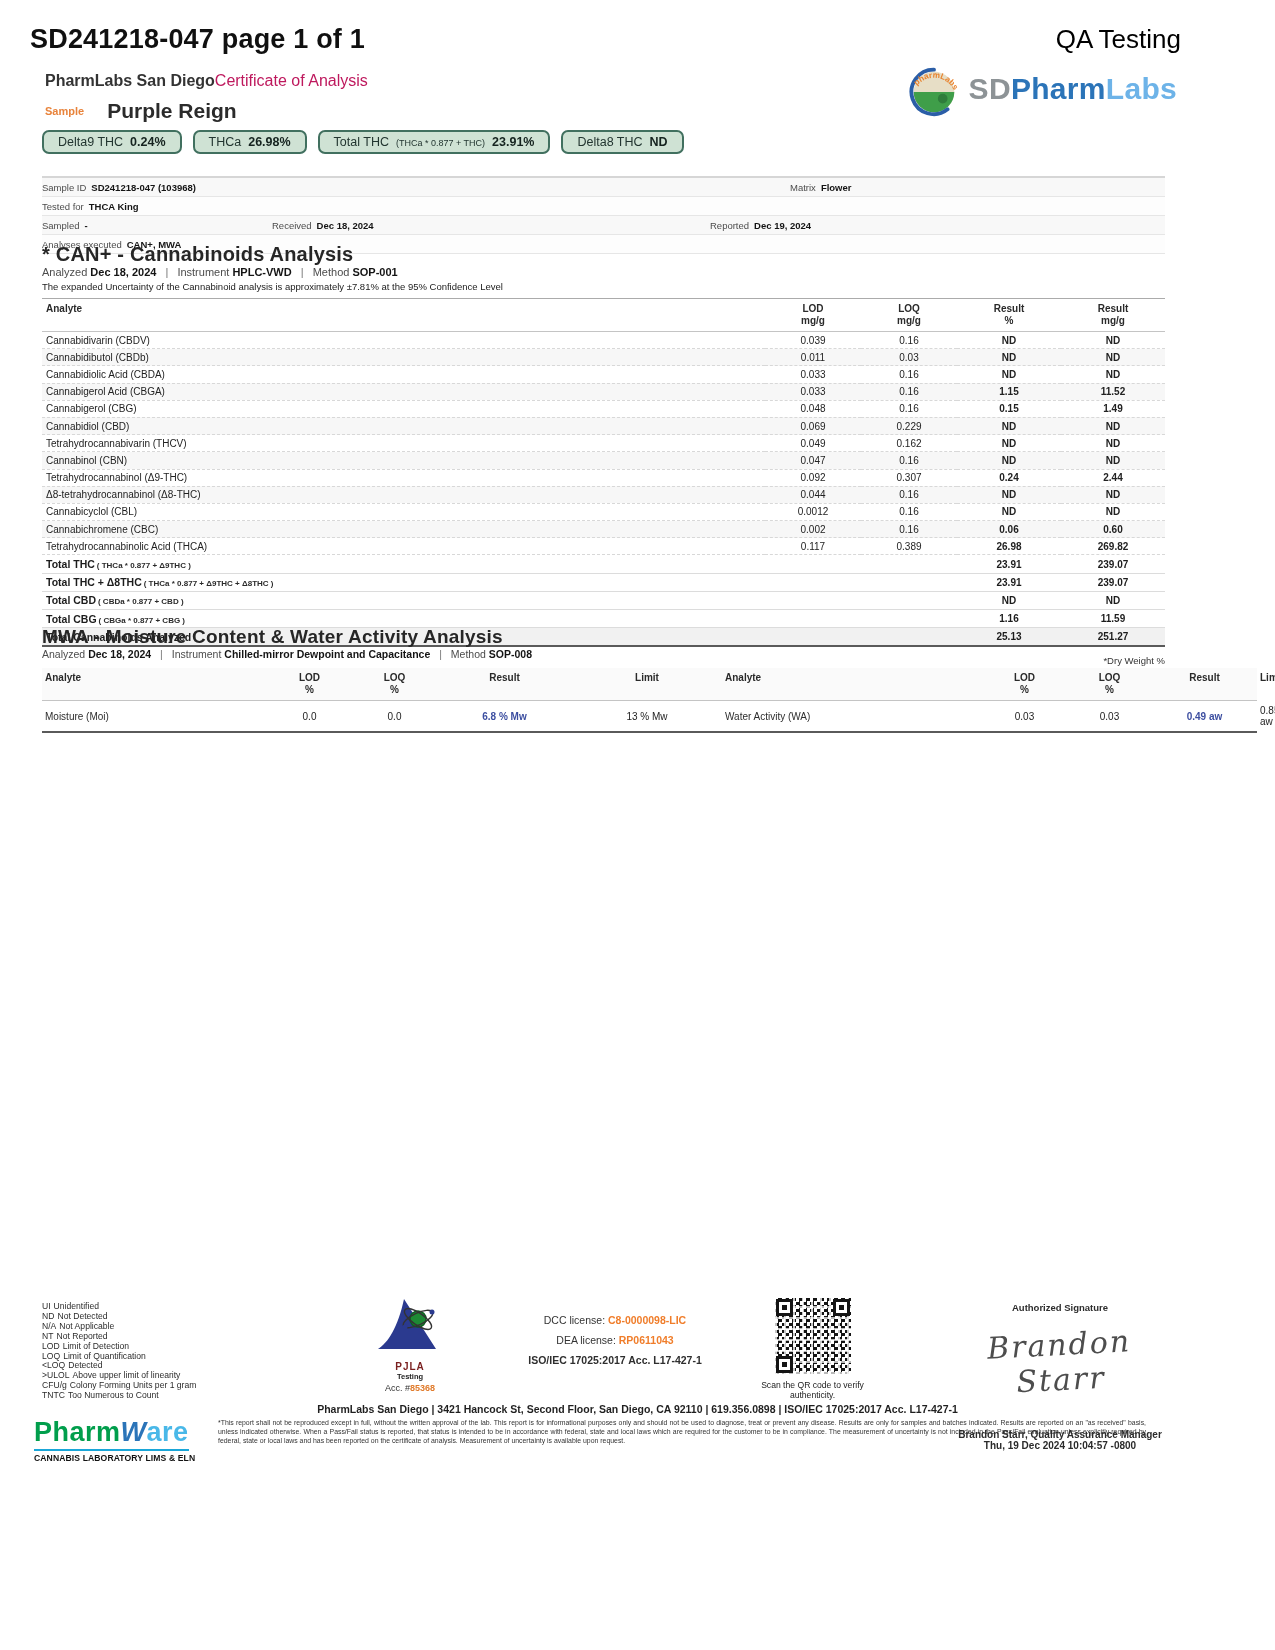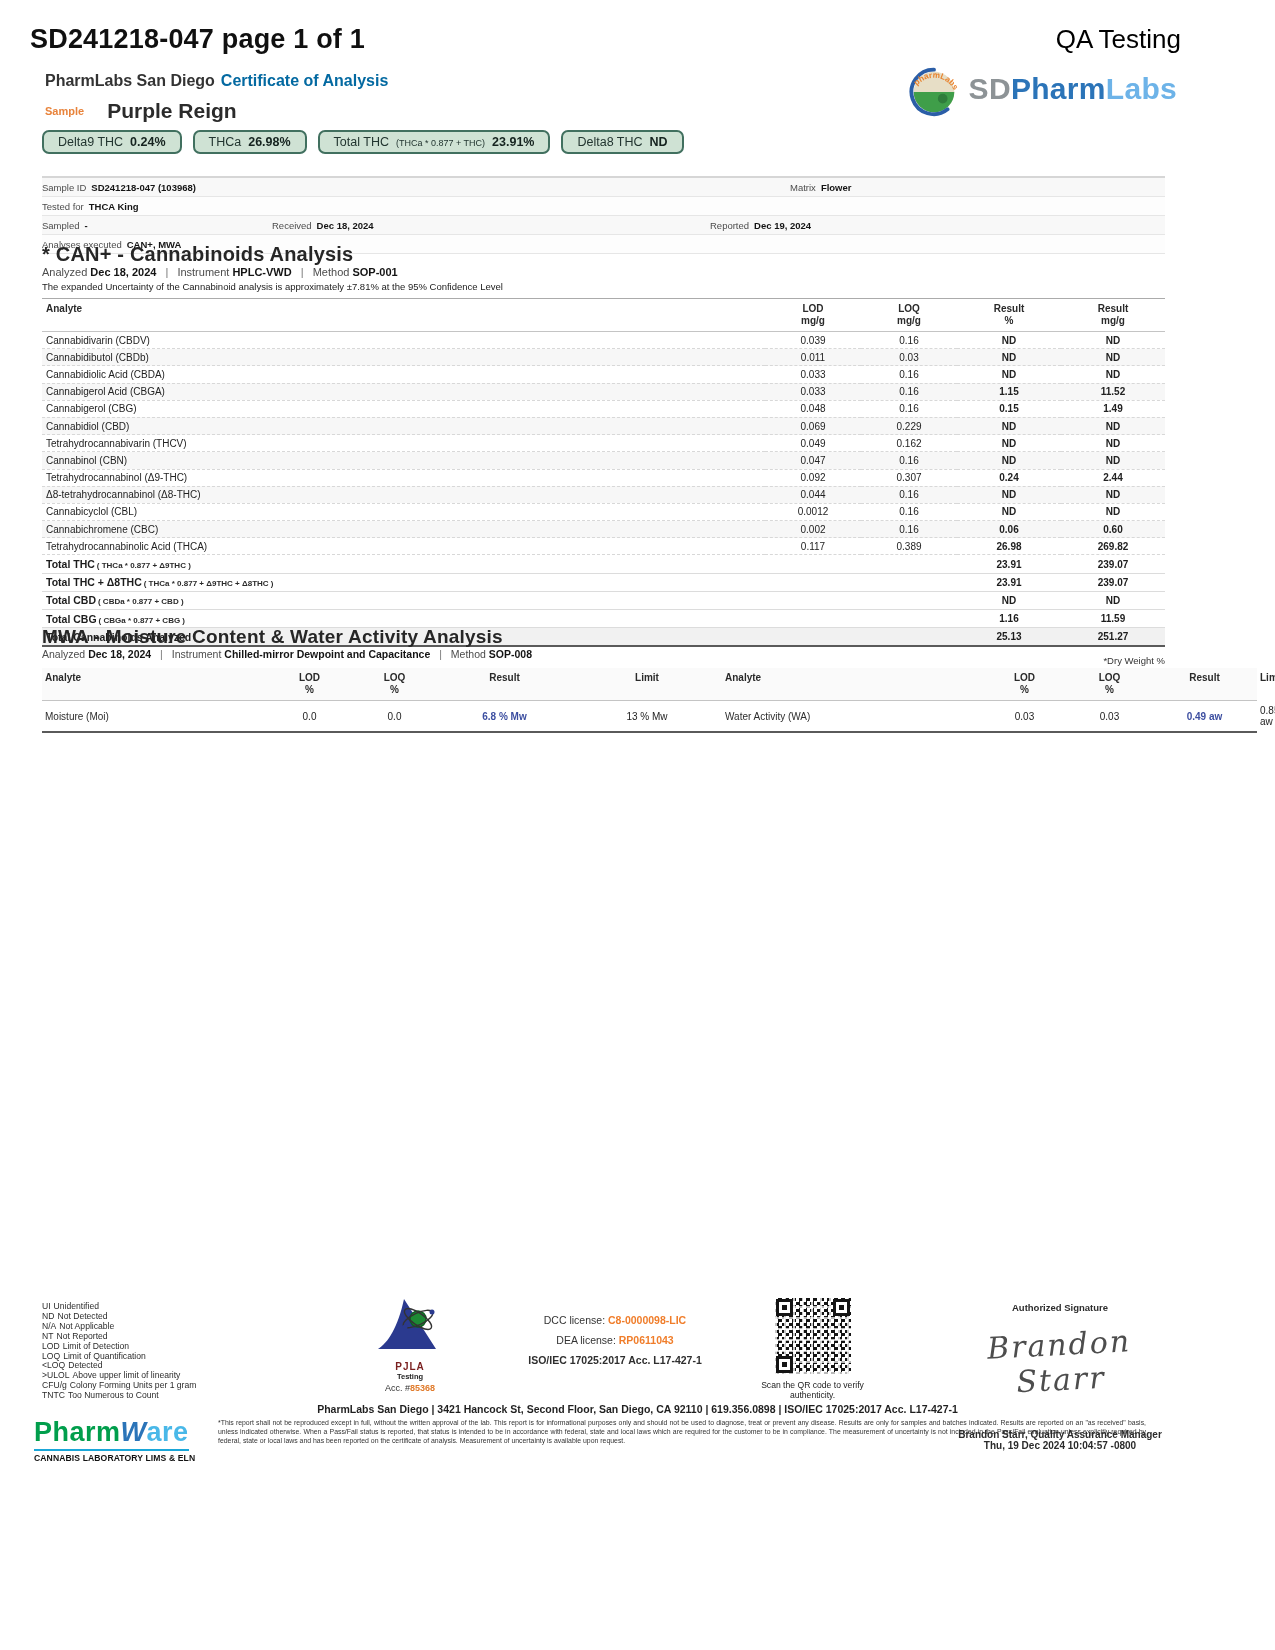--- a/index.html
+++ b/index.html
@@ -7,21 +7,21 @@
   body { font-family:"Liberation Sans", sans-serif; color:#222; }
   .page { position:relative; width:1275px; height:1650px; background:#fff; overflow:hidden; }
 
   
   .titlebar { position:absolute; top:24px; left:30px; right:94px; display:flex; justify-content:space-between; align-items:flex-start; }
   .doc-title { font-size:27px; font-weight:700; color:#101010; letter-spacing:.2px; }
   .qa-label  { font-size:26px; font-weight:500; color:#000; }
 
   .lab-line { position:absolute; top:72px; left:45px; font-size:16px; }
   .lab-name { font-weight:700; color:#333; }
-  .coa-label { color:#0369a1; font-weight:700; margin-left:6px; }
+  .coa-label { color:#be185d; font-weight:400; }
 
   .logo-block { position:absolute; top:60px; right:98px; display:flex; align-items:center; gap:6px; }
   .logo-text { font-size:30px; font-weight:700; letter-spacing:.3px; }
   .logo-sd { color:#8d9396; } .logo-pharm { color:#2b74b8; } .logo-labs { color:#6db3e8; }
 
   .sample-line { position:absolute; top:99px; left:45px; display:flex; align-items:center; gap:23px; }
   .sample-label { font-size:11px; font-weight:600; color:#e8833b; }
   .sample-name { font-size:21px; font-weight:700; color:#2b2b2b; }
 
   .badges { position:absolute; top:130px; left:42px; display:flex; gap:11px; }

